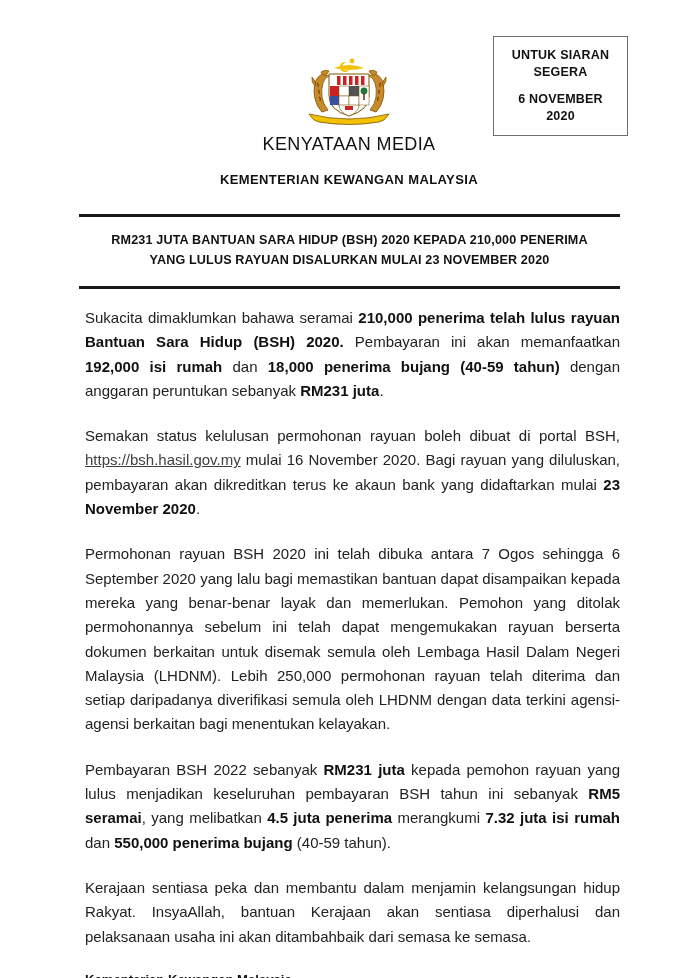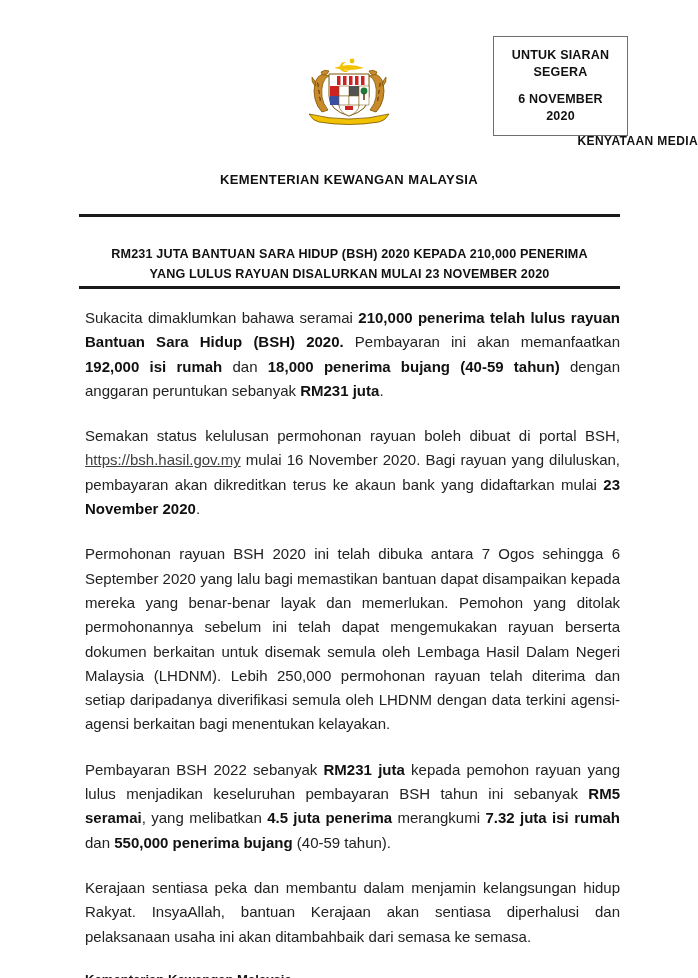--- a/index.html
+++ b/index.html
@@ -56,23 +56,23 @@
     width: 112px;
     height: 72px;
   }
 
   
   .kenyataan {
     position: absolute;
     top: 134px;
     left: 0;
     width: 698px;
-    text-align: right;
-    font-size: 12px;
-    font-weight: bold;
+    text-align: center;
+    font-size: 18px;
+    font-weight: normal;
     letter-spacing: 0.4px;
     color: #111;
   }
   .kementerian {
     position: absolute;
     top: 172px;
     left: 0;
     width: 698px;
     text-align: center;
     font-size: 13px;
@@ -95,21 +95,20 @@
     position: absolute;
     top: 231px;
     left: 79px;
     width: 541px;
     text-align: center;
     font-size: 12.6px;
     font-weight: bold;
     line-height: 1.55;
     letter-spacing: 0.15px;
     color: #111;
-    margin-top: 14px;
   }
 
   
   .body-area {
     position: absolute;
     left: 85px;
     top: 306px;
     width: 535px;
   }
   p.para {

